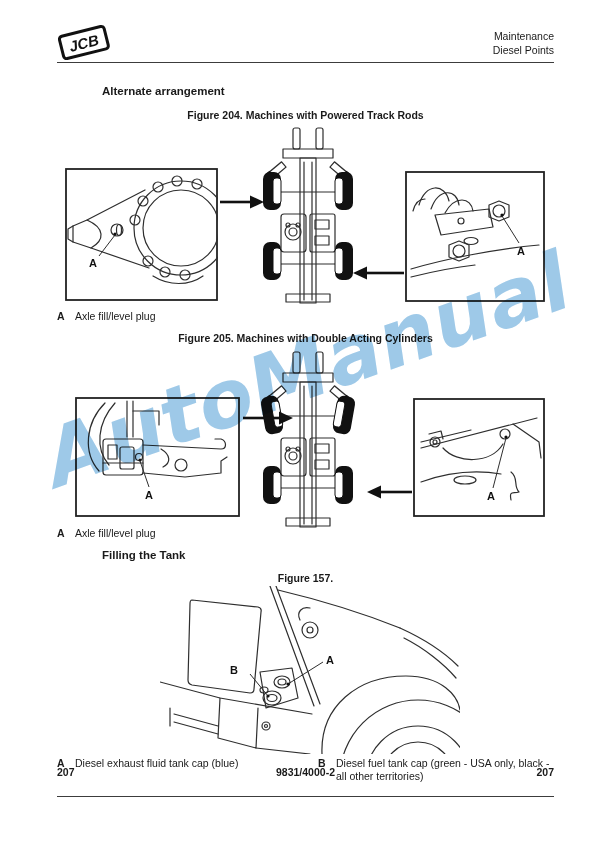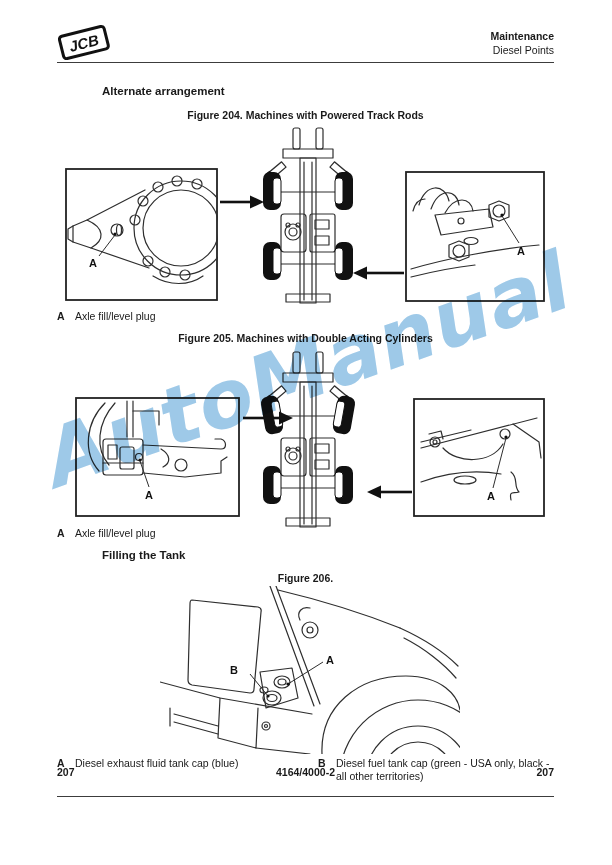--- a/index.html
+++ b/index.html
@@ -7,21 +7,21 @@
     position:relative;
     width:612px;height:865px;
     margin:0 auto;
     background:#ffffff;
     font-family:"Liberation Sans", sans-serif;
     color:#1a1a1a;
     overflow:hidden;
   }
   .abs{position:absolute;}
   .hdr-right{right:58px;top:29px;text-align:right;font-size:10.5px;line-height:14px;}
-  .hdr-title{font-weight:bold;margin-left:24px;}
+  .hdr-title{font-weight:normal;margin-left:24px;}
   .rule{left:57px;width:497px;height:0;border-top:1px solid #3c3c3c;}
   .h1{left:57px;font-size:11.5px;font-weight:bold;margin-left:45px;}
   .fig-cap{left:57px;width:497px;text-align:center;font-size:10.5px;font-weight:bold;}
   .cap-row{left:57px;display:flex;align-items:flex-start;font-size:10.5px;line-height:13px;}
   .cap-letter{font-weight:bold;width:18px;flex:0 0 18px;}
   .cap-text{display:block;}
   .footer-txt{font-size:10.5px;font-weight:bold;top:766px;}
   .watermark{
     left:62px;top:418px;height:84px;
     font-size:80px;font-weight:bold;font-style:italic;
@@ -262,21 +262,21 @@
     </g>
   </svg>
 
   <div class="abs cap-row" style="top:527px;">
     <span class="cap-letter">A</span>
     <span class="cap-text">Axle fill/level plug</span>
   </div>
 
   <div class="abs h1" style="top:549px;">Filling the Tank</div>
 
-  <div class="abs fig-cap" style="top:572px;">Figure 206.</div>
+  <div class="abs fig-cap" style="top:572px;">Figure 157.</div>
 
   <svg class="abs" style="left:160px;top:586px;" width="300" height="168" viewBox="0 0 300 168">
     <g class="line-art">
       <path d="M116,0 L160,118"></path>
       <path d="M110,0 L154,120"></path>
       <path d="M118,4 C160,14 200,26 240,42"></path>
       <path d="M240,42 C262,52 284,66 298,80"></path>
       <path d="M244,52 C264,62 284,78 296,92"></path>
       <path d="M32,14 Q30,14 30,18 L28,94 Q28,98 32,99 L90,107 Q94,107 94,103 L101,26 Q102,22 98,21 Z"></path>
       <circle cx="150" cy="44" r="8"></circle>
@@ -313,18 +313,18 @@
     <span class="cap-letter">A</span>
     <span class="cap-text">Diesel exhaust fluid tank cap (blue)</span>
   </div>
   <div class="abs cap-row" style="left:318px;top:757px;width:238px;">
     <span class="cap-letter">B</span>
     <span class="cap-text" style="width:214px;">Diesel fuel tank cap (green - USA only, black - all other territories)</span>
   </div>
 
   <div class="abs rule" style="top:796px;"></div>
   <div class="abs footer-txt" style="left:57px;">207</div>
-  <div class="abs footer-txt" style="left:57px;width:497px;text-align:center;">4164/4000-2</div>
+  <div class="abs footer-txt" style="left:57px;width:497px;text-align:center;">9831/4000-2</div>
   <div class="abs footer-txt" style="right:58px;">207</div>
 
   <div class="abs watermark" style="color: rgb(158, 201, 232);">AutoManual</div>
 
 </div>
 
 </body></html>

